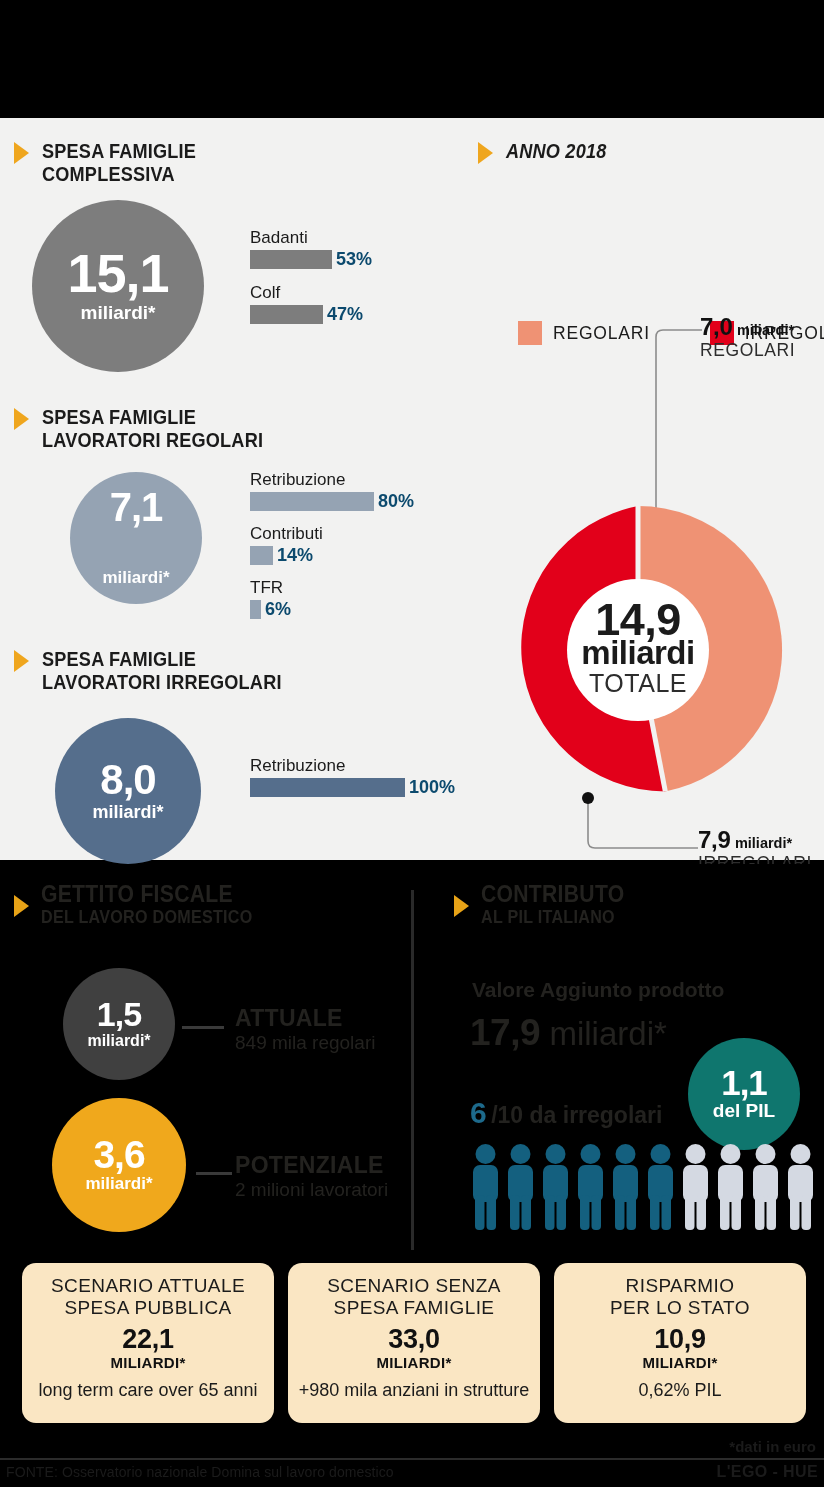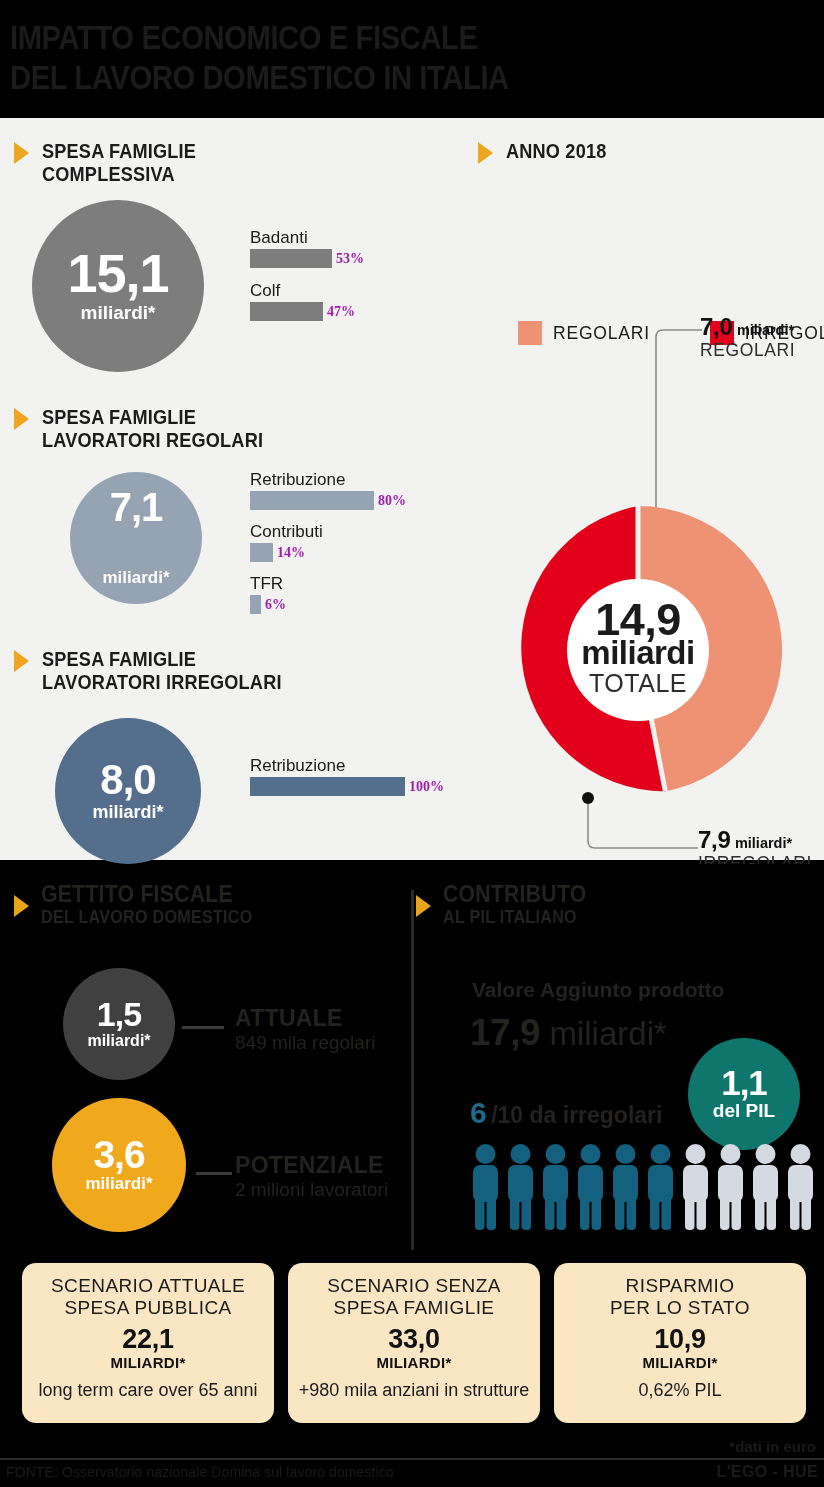--- a/index.html
+++ b/index.html
@@ -96,24 +96,24 @@
     font-family: "Liberation Sans Narrow", "Liberation Sans", sans-serif;
     font-size: 17px;
     color: #1b1b1b;
     line-height: 19px;
     margin-bottom: 2px;
     white-space: nowrap;
   }
   .barrow { display: flex; align-items: center; }
   .bar { height: 19px; }
   .barpct {
-    font-family: Liberation Serif, serif;
+    font-family: Liberation Sans, sans-serif;
     font-weight: 700;
-    font-size: 14px;
-    color: #a21caf;
+    font-size: 18px;
+    color: #0c4a6e;
     margin-left: 4px;
     white-space: nowrap;
   }
 
   
   #legend { position: absolute; left: 518px; top: 203px; display: flex; align-items: center; gap: 11px; }
   #legend .sw { width: 24px; height: 24px; }
   #legend .lg-txt {
     font-family: "Liberation Sans Narrow", "Liberation Sans", sans-serif;
     font-size: 17.5px;
@@ -232,24 +232,20 @@
     position: absolute; right: 6px; top: 1463px;
     font-family: "Liberation Sans Narrow", "Liberation Sans", sans-serif;
     font-weight: 700; font-size: 16px; color: #1b1b1b; letter-spacing: 0.4px;
   }
 </style>
 </head>
 <body>
 
 <div id="page">
 
-  <div id="header">
-    <div class="title-line t1">IMPATTO ECONOMICO E FISCALE</div>
-    <div class="title-line t2">DEL LAVORO DOMESTICO IN ITALIA</div>
-  </div>
 
   <div id="light-panel">
 
     <div class="sec-head" style="left:14px; top:22px;">
       <span class="arrow"></span>
       <span class="head-txt">
         <span>SPESA FAMIGLIE</span><br>
         <span>COMPLESSIVA</span>
       </span>
     </div>
@@ -317,21 +313,21 @@
     </div>
 
     <div class="barblock" style="left:250px; top:638px;">
       <div class="lbl">Retribuzione</div>
       <div class="barrow">
         <div class="bar" style="width:155px; background:#556e8c;"></div>
         <div class="barpct">100%</div>
       </div>
     </div>
 
-    <div class="sec-head" style="left:478px; top:22px;">
+    <div class="sec-head" style="left:478px; top:22px;font-style:italic;">
       <span class="arrow"></span>
       <span class="head-txt">ANNO 2018</span>
     </div>
 
     <div id="legend">
       <span class="sw" style="background:#ef9274;"></span>
       <span class="lg-txt">REGOLARI</span>
       <span class="gap"></span>
       <span class="sw" style="background:#e2001a;"></span>
       <span class="lg-txt">IRREGOLARI</span>
@@ -404,21 +400,21 @@
   <div class="bubble" style="left:52px; top:1098px; width:134px; height:134px; background:#f0a81c;">
     <span class="big" style="font-size:39px;">3,6</span>
     <span class="sub" style="font-size:17px; margin-top:2px;">miliardi*</span>
   </div>
   <div class="connector" style="left:196px; top:1172px; width:36px;"></div>
   <div style="position:absolute; left:235px; top:1152px;">
     <div class="dk-dark-txt" style="font-weight:700; font-size:23px; line-height:26px; letter-spacing:0.3px;">POTENZIALE</div>
     <div class="dk-dark-txt" style="font-size:19px; line-height:24px;">2 milioni lavoratori</div>
   </div>
 
-  <div class="dk-head" style="left:416px; top:882px;">
+  <div class="dk-head" style="left:454px; top:882px;">
     <span class="arrow dark" style="margin-top:3px;"></span>
     <span>
       <span class="h1" style="display:block;">CONTRIBUTO</span>
       <span class="h2" style="display:block;">AL PIL ITALIANO</span>
     </span>
   </div>
 
   <div class="dk-dark-txt" style="position:absolute; left:472px; top:978px; font-weight:700; font-size:21px;">Valore Aggiunto prodotto</div>
 
   <div style="position:absolute; left:470px; top:1012px;">

